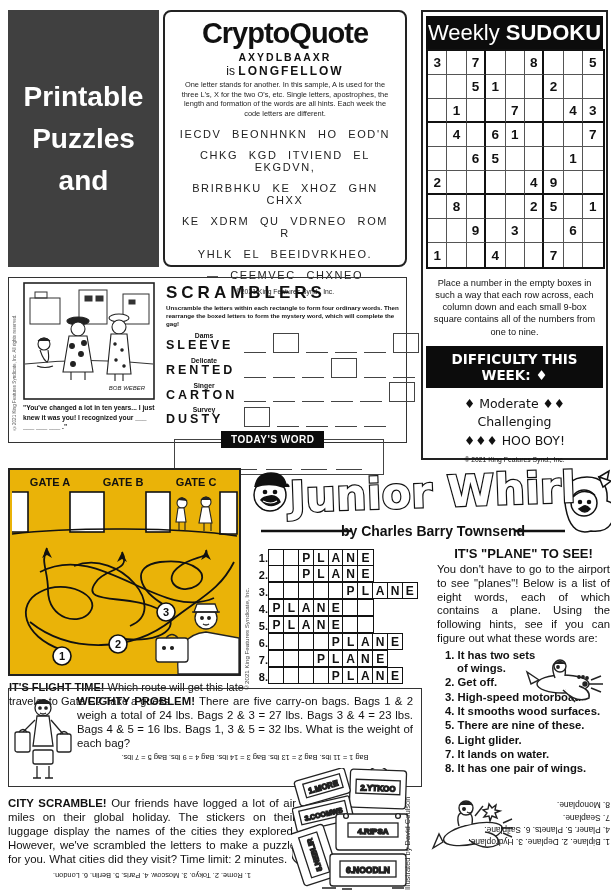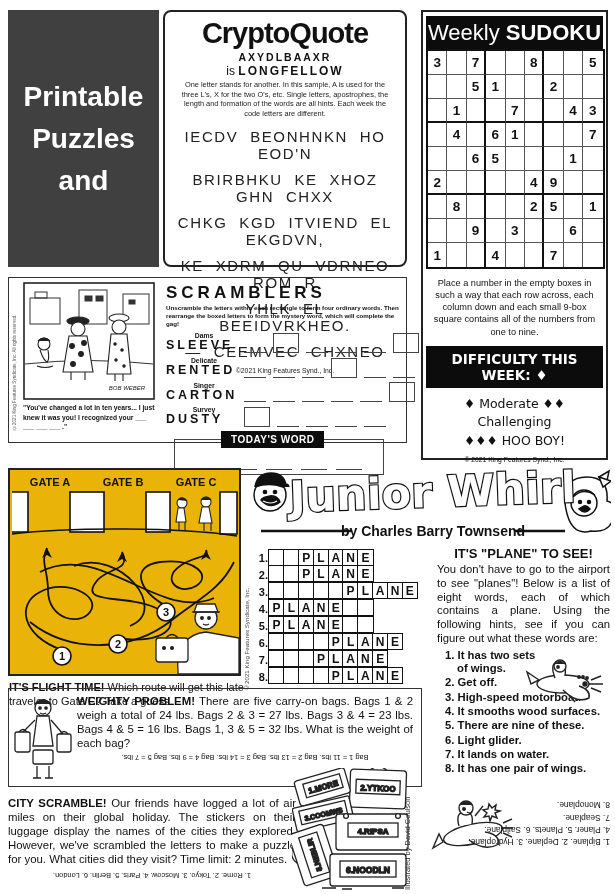--- a/index.html
+++ b/index.html
@@ -14,21 +14,21 @@
 
   
   .crypto{position:absolute;left:163px;top:10px;width:244px;height:257px;border:2px solid #222;
           border-radius:8px;padding:5px 10px 4px;text-align:center;}
   .crypto-title{font-size:29px;font-weight:bold;letter-spacing:-1px;}
   .crypto-code{font-weight:bold;font-size:10.5px;letter-spacing:2px;margin-top:1px;}
   .crypto-line2{font-size:12px;margin-top:1px;}
   .crypto-line2 b{letter-spacing:2px;}
   .crypto-instr{font-size:7.4px;line-height:1.3;margin:2px 2px 0;color:#222;}
   .cipher{margin-top:2px;}
-  .cipher-line{font-size:15px;letter-spacing:1.6px;margin-top:9px;color:#222;word-spacing:6px;}
+  .cipher-line{font-size:11px;letter-spacing:1.6px;margin-top:9px;color:#222;word-spacing:6px;}
   .crypto-copy{font-size:6.8px;margin-top:7px;color:#222;}
 
   
   .sudoku{position:absolute;left:421px;top:10px;width:187px;height:450px;border:2px solid #222;padding:4px 3px;}
   .sudoku-banner{background:#0c0c0c;color:#fff;text-align:center;height:33px;line-height:33px;font-size:22px;}
   .sudoku-banner .light{font-weight:normal;}
   .sudoku-banner .bold{font-weight:bold;}
   .sudoku-by{text-align:center;font-size:13px;margin:7px 0 6px;}
   .su-grid{display:grid;grid-template-columns:repeat(9,19.4px);grid-auto-rows:24px;
            border:2px solid #111;width:fit-content;margin:0 auto;}
@@ -124,22 +124,22 @@
   <div class="crypto">
     <div class="crypto-title">CryptoQuote</div>
     <div class="crypto-code">AXYDLBAAXR</div>
     <div class="crypto-line2">
       <span>is</span>
       <b>LONGFELLOW</b>
     </div>
     <div class="crypto-instr">One letter stands for another. In this sample, A is used for the three L's, X for the two O's, etc. Single letters, apostrophes, the length and formation of the words are all hints. Each week the code letters are different.</div>
     <div class="cipher">
         <div class="cipher-line">IECDV BEONHNKN HO EOD'N</div>
+        <div class="cipher-line">CHKG KGD ITVIEND EL EKGDVN,</div>
         <div class="cipher-line">BRIRBHKU KE XHOZ GHN CHXX</div>
-        <div class="cipher-line">CHKG KGD ITVIEND EL EKGDVN,</div>
         <div class="cipher-line">KE XDRM QU VDRNEO ROM R</div>
         <div class="cipher-line">YHLK EL BEEIDVRKHEO.</div>
         <div class="cipher-line">—  CEEMVEC  CHXNEO</div>
       </div>
     <div class="crypto-copy">©2021 King Features Synd., Inc.</div>
   </div>
 
   <div class="sudoku">
     <div class="sudoku-banner">
       <span class="light">Weekly </span><span class="bold">SUDOKU</span>

